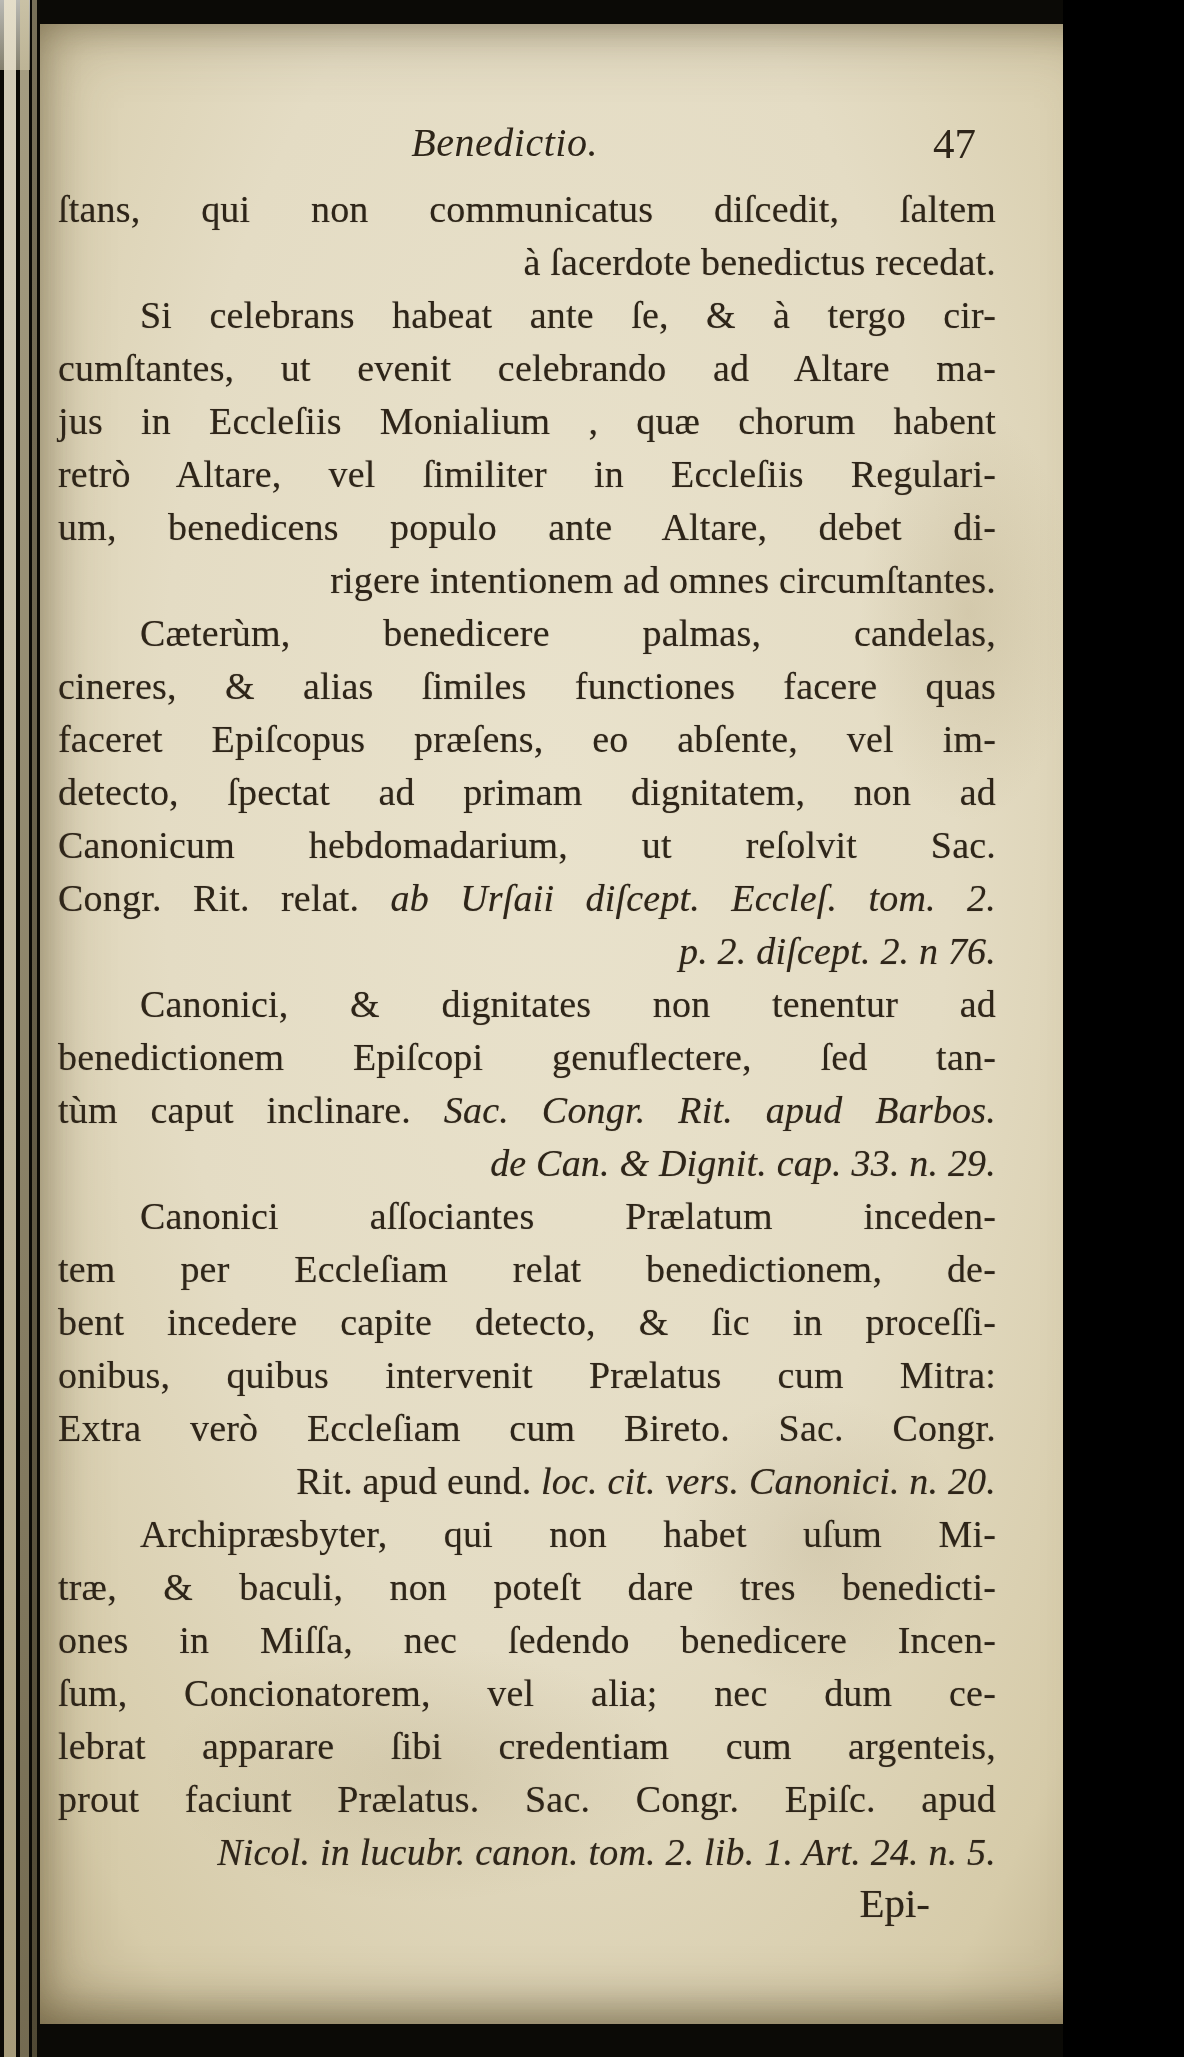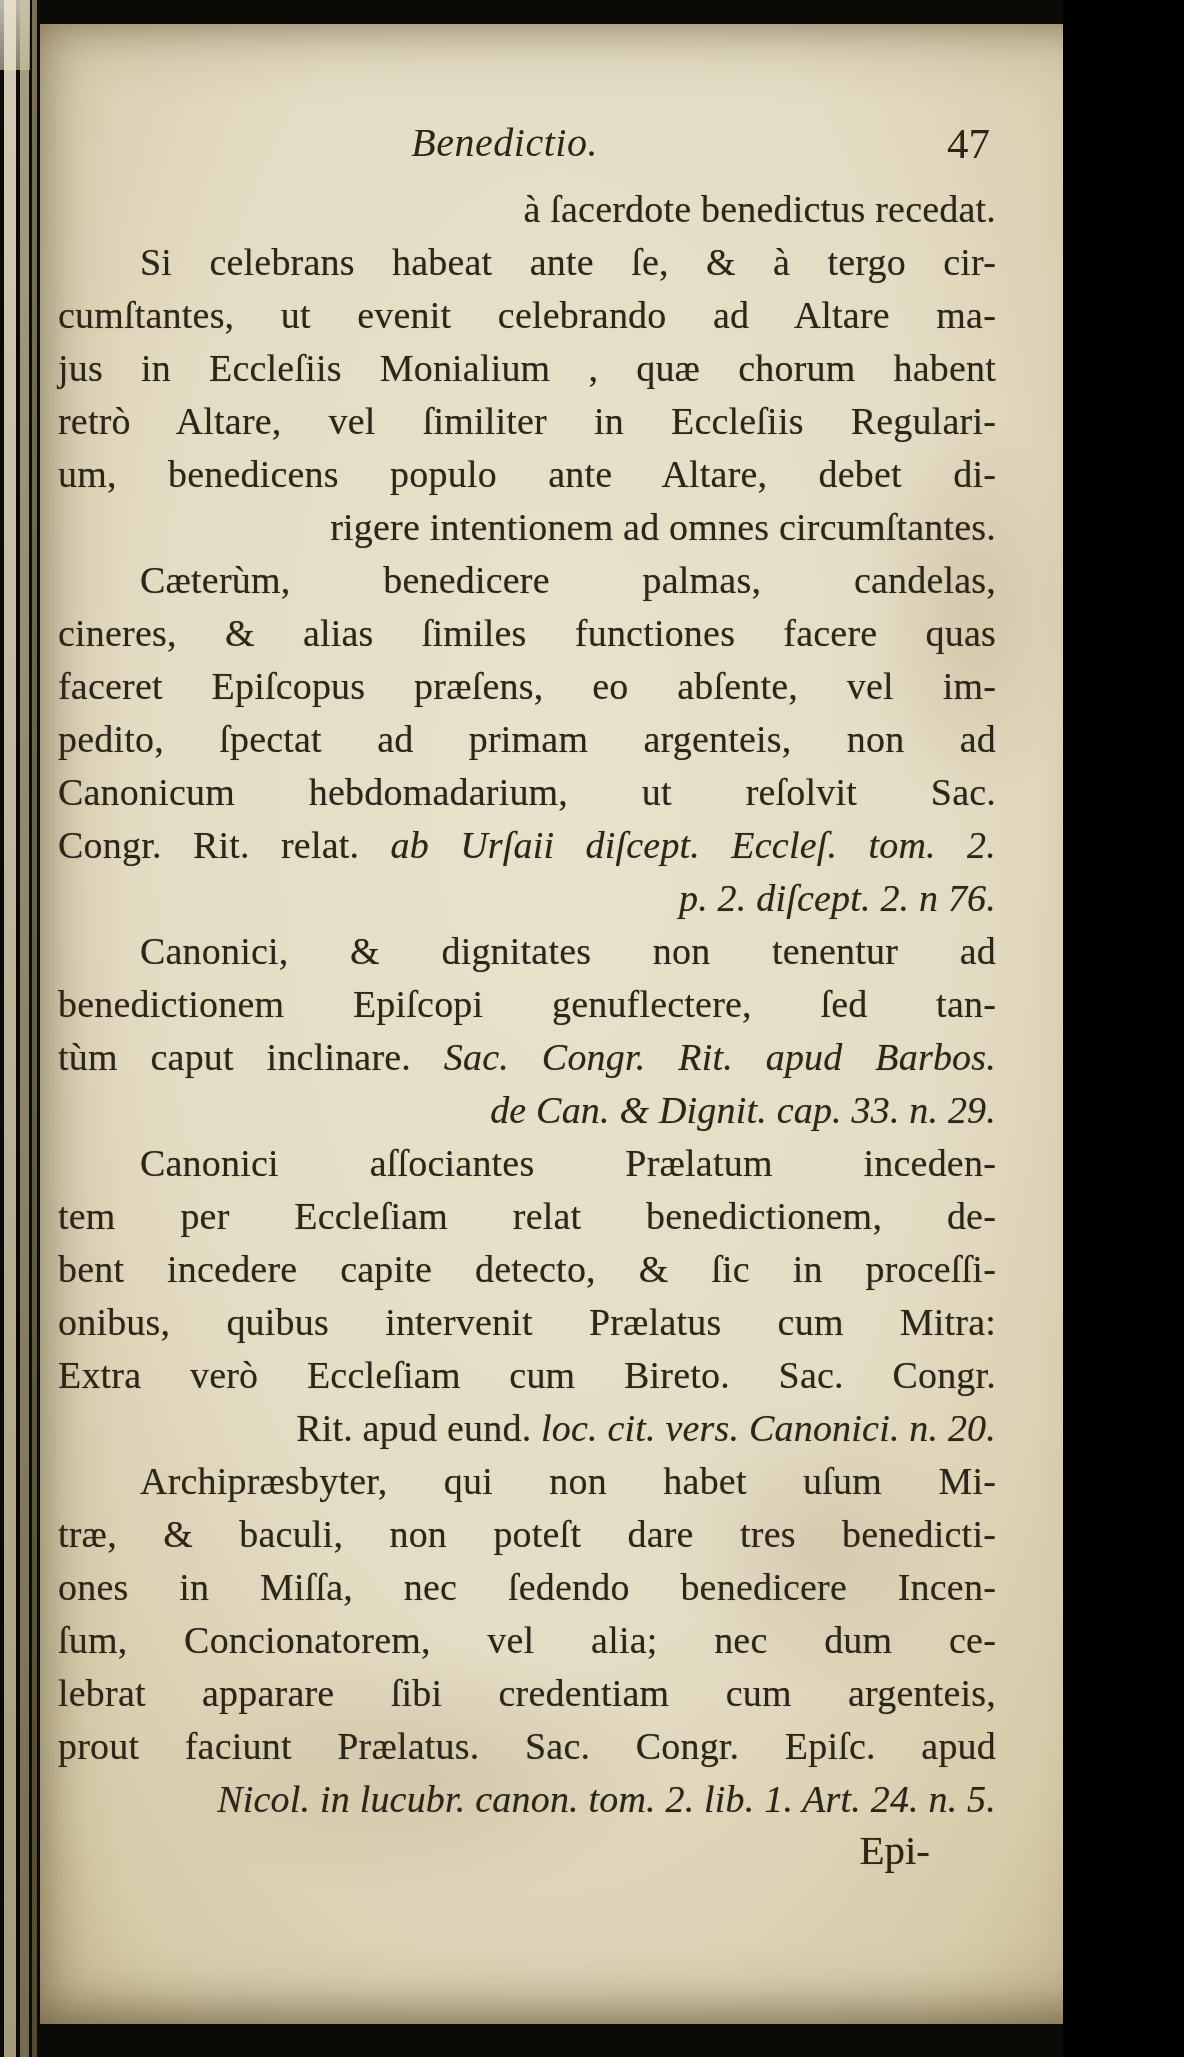--- a/index.html
+++ b/index.html
@@ -67,21 +67,21 @@
     position: absolute;
     left: 50%;
     transform: translateX(-62%);
     font-style: italic;
     font-size: 40px;
     letter-spacing: .5px;
     color: var(--ink, #2f2619);
   }
   .page-number {
     position: absolute;
-    right: 6px; top: 0;
+    right: 20px; top: 0;
     font-size: 43px;
     color: var(--ink, #2f2619);
   }
   .para { margin: 0; }
   .line {
     font-size: 38px;
     line-height: 53px;
     letter-spacing: .2px;
     color: var(--ink, #2f2619);
     text-shadow: 0 0 1px rgba(47, 38, 25, .45);
@@ -118,35 +118,36 @@
     <div class="stain s-c"></div>
 
     <div class="text-block">
       <div class="header">
         <span class="running-title">Benedictio.</span>
         <span class="page-number">47</span>
       </div>
 
       <div>
           <div class="para">
+            <div class="line just"><span class="seg">ſtans, qui non communicatus diſcedit, ſaltem</span></div>
             <div class="line"><span class="seg">à ſacerdote benedictus recedat.</span></div>
           </div>
           <div class="para">
             <div class="line first just"><span class="seg">Si celebrans habeat ante ſe, &amp; à tergo cir-</span></div>
             <div class="line just"><span class="seg">cumſtantes, ut evenit celebrando ad Altare ma-</span></div>
             <div class="line just"><span class="seg">jus in Eccleſiis Monialium , quæ chorum habent</span></div>
             <div class="line just"><span class="seg">retrò Altare, vel ſimiliter in Eccleſiis Regulari-</span></div>
             <div class="line just"><span class="seg">um, benedicens populo ante Altare, debet di-</span></div>
             <div class="line"><span class="seg">rigere intentionem ad omnes circumſtantes.</span></div>
           </div>
           <div class="para">
             <div class="line first just"><span class="seg">Cæterùm, benedicere palmas, candelas,</span></div>
             <div class="line just"><span class="seg">cineres, &amp; alias ſimiles functiones facere quas</span></div>
             <div class="line just"><span class="seg">faceret Epiſcopus præſens, eo abſente, vel im-</span></div>
-            <div class="line just"><span class="seg">pedito, ſpectat ad primam argenteis, non ad</span></div>
+            <div class="line just"><span class="seg">detecto, ſpectat ad primam dignitatem, non ad</span></div>
             <div class="line just"><span class="seg">Canonicum hebdomadarium, ut reſolvit Sac.</span></div>
             <div class="line just"><span class="seg">Congr. Rit. relat. </span><span class="seg italic">ab Urſaii diſcept. Eccleſ. tom. 2.</span></div>
             <div class="line"><span class="seg italic">p. 2. diſcept. 2. n 76.</span></div>
           </div>
           <div class="para">
             <div class="line first just"><span class="seg">Canonici, &amp; dignitates non tenentur ad</span></div>
             <div class="line just"><span class="seg">benedictionem Epiſcopi genuflectere, ſed tan-</span></div>
             <div class="line just"><span class="seg">tùm caput inclinare. </span><span class="seg italic">Sac. Congr. Rit. apud Barbos.</span></div>
             <div class="line"><span class="seg italic">de Can. &amp; Dignit. cap. 33. n. 29.</span></div>
           </div>

